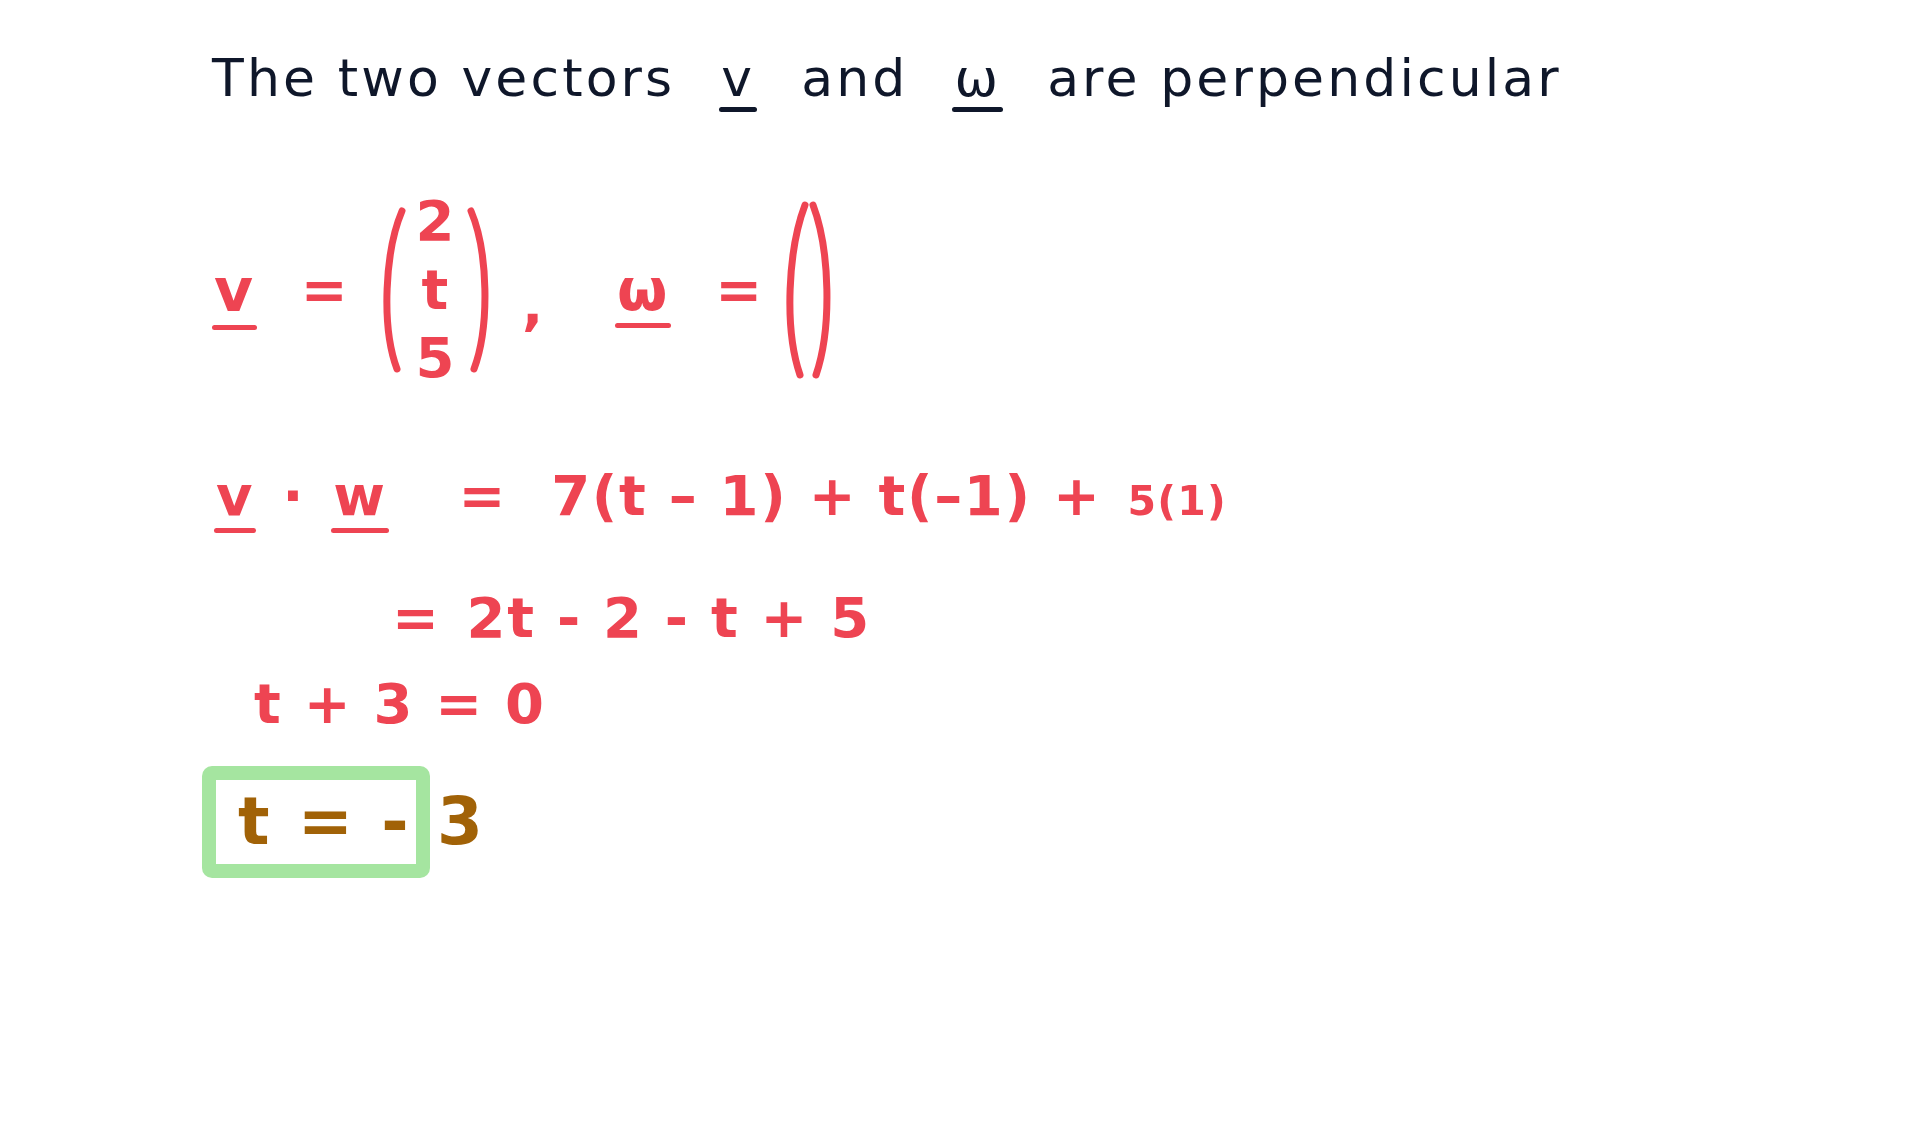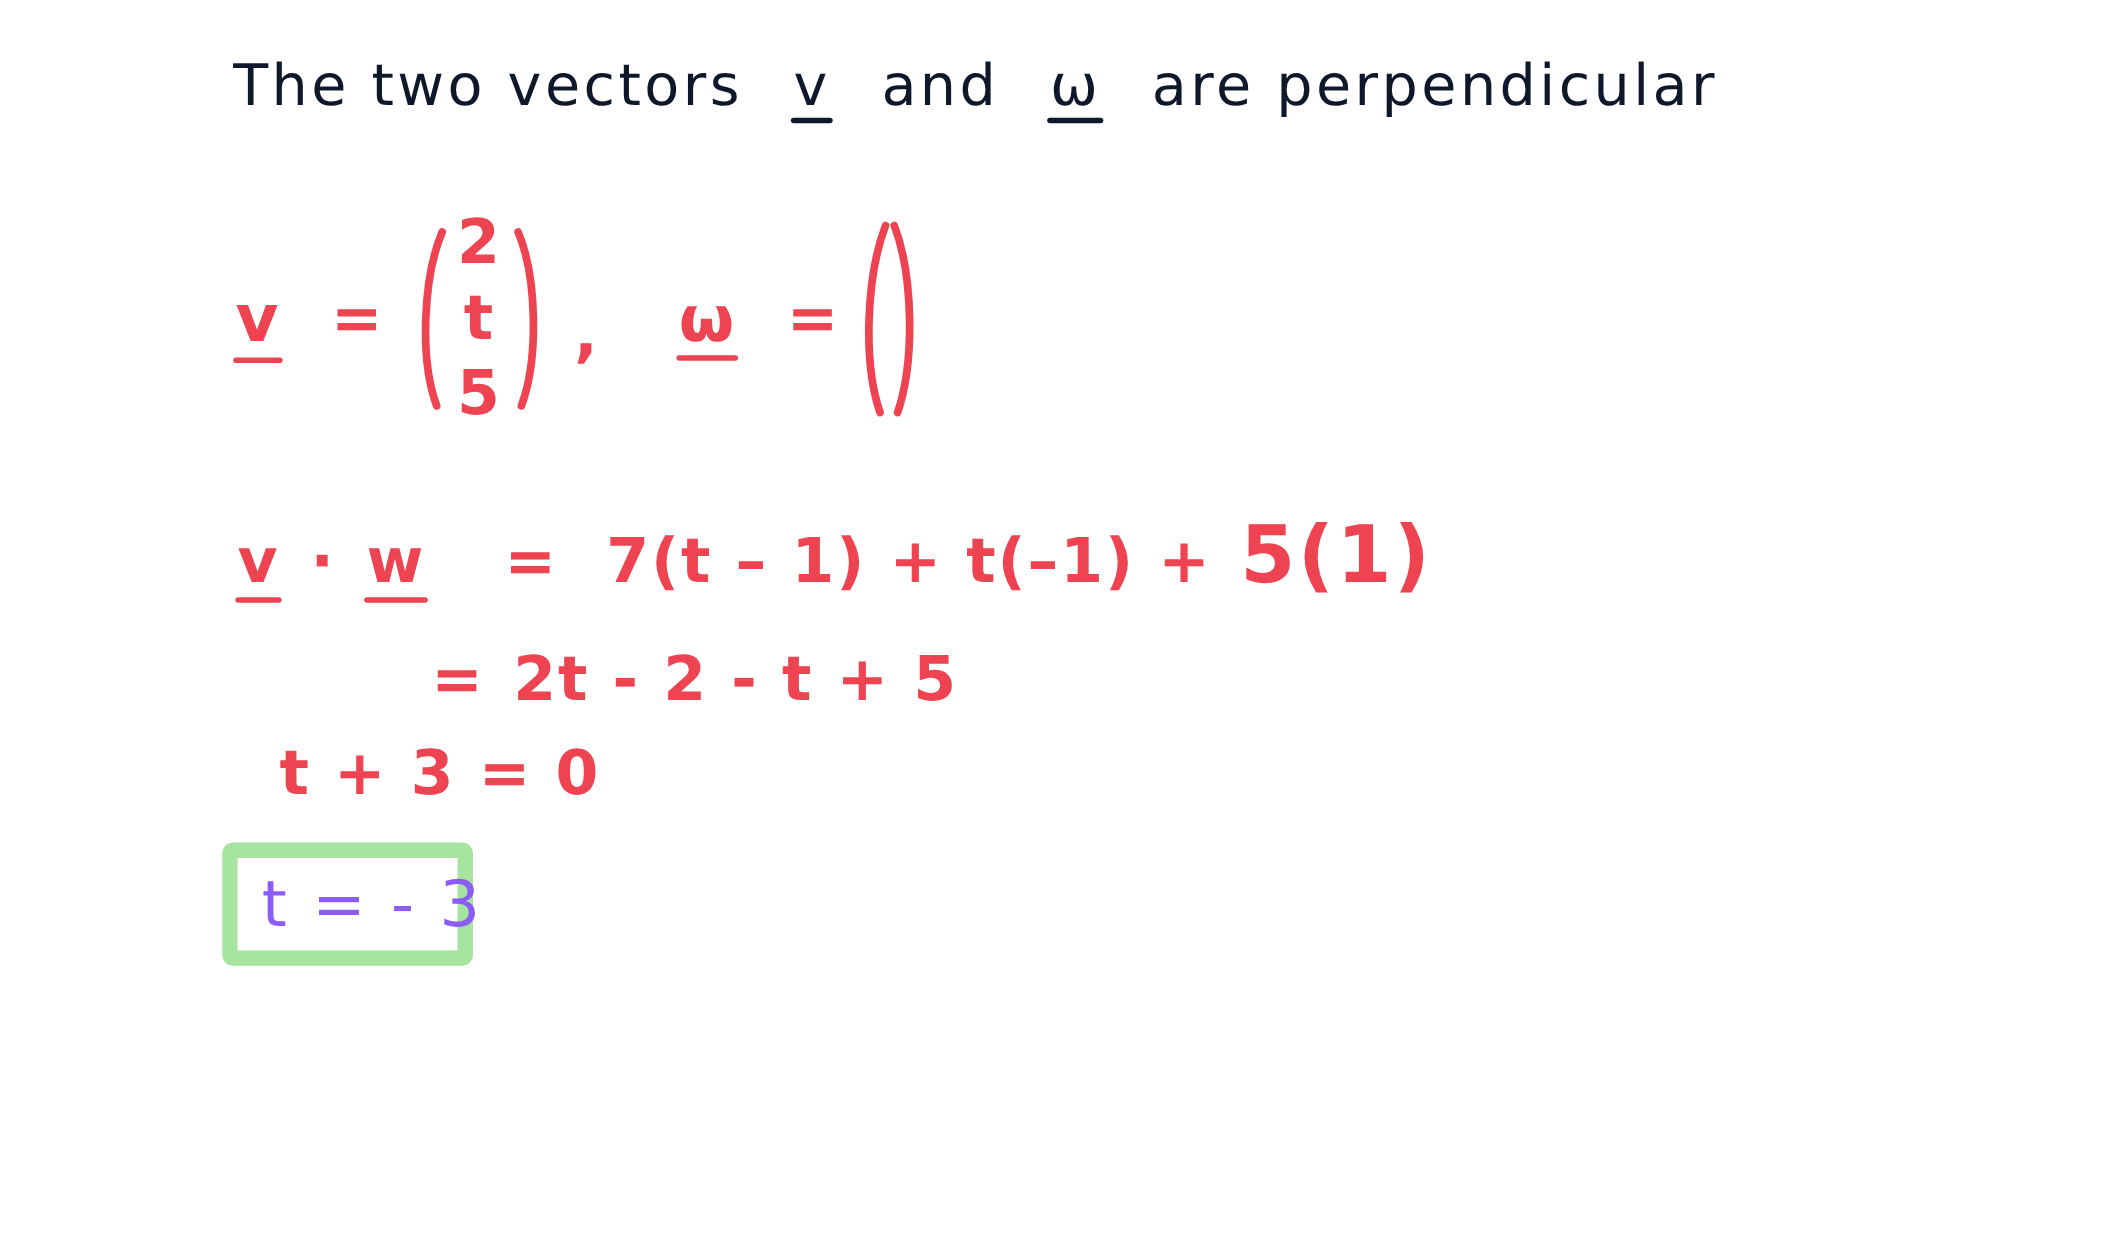--- a/index.html
+++ b/index.html
@@ -38,21 +38,21 @@
     font-size: 52px;
     letter-spacing: 0.06em;
     font-weight: 500;
   }
   .math {
     font-size: 56px;
     letter-spacing: 0.03em;
     font-weight: 600;
   }
   .math-big {
-    font-size: 72px;
+    font-size: 41px;
     letter-spacing: 0.03em;
     font-weight: 600;
   }
 
   
   .vec {
     position: relative;
     display: inline-block;
     padding: 0 2px;
   }
@@ -116,24 +116,24 @@
     width: 100%;
     height: 100%;
     background: #ffffff;
     box-sizing: border-box;
     display: flex;
     align-items: center;
     justify-content: flex-start;
     padding-left: 22px;
   }
   #answer-text {
-    font-size: 58px;
-    font-weight: 400;
+    font-size: 66px;
+    font-weight: 700;
     letter-spacing: 0.04em;
-    color: #8b5cf6;
+    color: #a16207;
     line-height: 1;
     white-space: pre;
   }
 
   .sp-sm { display: inline-block; width: 14px; }
   .sp-md { display: inline-block; width: 26px; }
   .sp-lg { display: inline-block; width: 44px; }
 </style>
 </head>
 <body>

